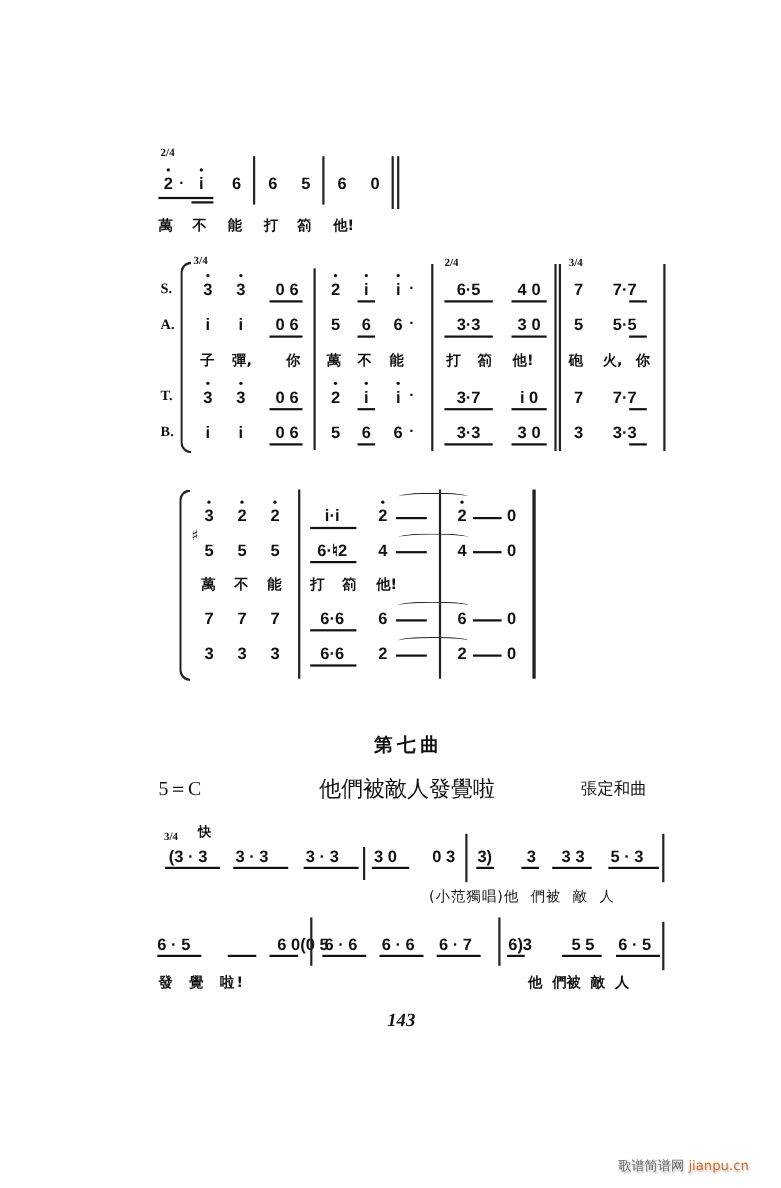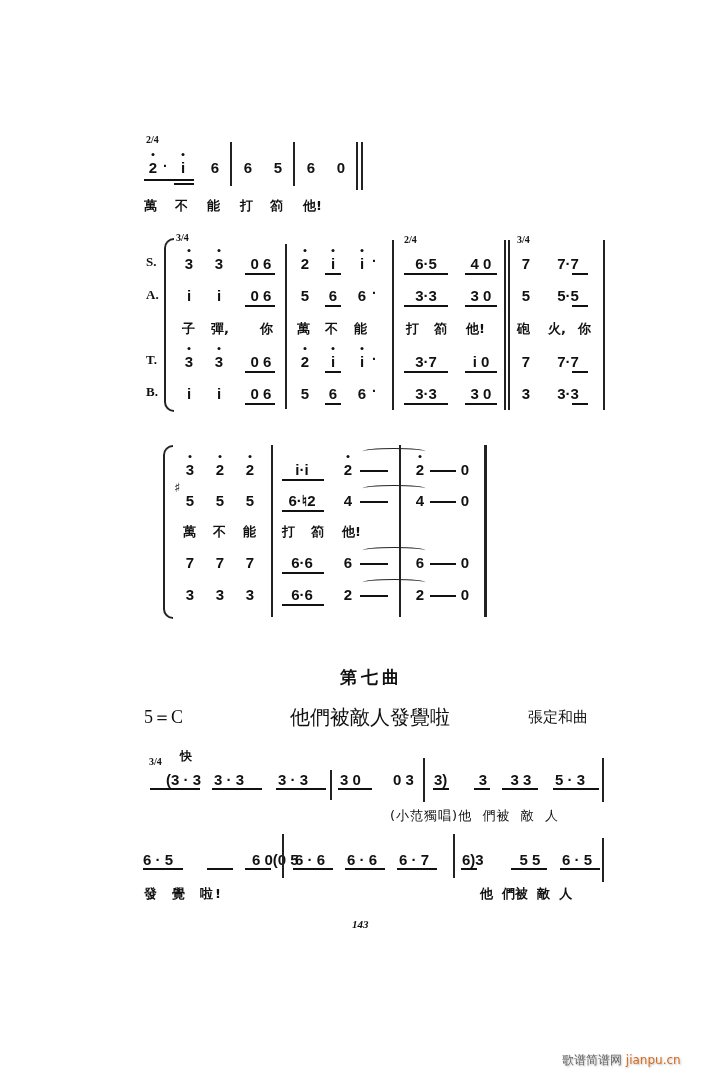--- a/index.html
+++ b/index.html
@@ -207,21 +207,21 @@
 </div>
 
 <div class="abs" style="left:340px;top:666px;font-size:17px;font-weight:bold;letter-spacing:4px;">第七曲</div>
 <div class="abs" style="left:144px;top:705px;font-family:'Liberation Serif',serif;font-size:18px;">5＝C</div>
 <div class="abs" style="left:290px;top:704px;font-family:'DejaVu Serif',serif;font-size:20px;">他們被敵人發覺啦</div>
 <div class="abs" style="left:528px;top:708px;font-family:'DejaVu Serif',serif;font-size:15px;">張定和曲</div>
 
 <div>
   <div class="ts" style="left:149px;top:756px;">3/4</div>
   <div class="abs" style="left:180px;top:748px;font-size:12px;font-weight:bold;">快</div>
-  <div class="n" style="left:141px;top:772px;width:60px;text-align:right;">(3 · 3</div>
+  <div class="n" style="left:141px;top:772px;width:60px;text-align:center;">(3 · 3</div>
   <div class="ul" style="left:150px;top:788px;width:50px;"></div>
   <div class="n" style="left:214px;top:772px;width:50px;text-align:left;">3 · 3</div>
   <div class="ul" style="left:212px;top:788px;width:50px;"></div>
   <div class="n" style="left:278px;top:772px;width:50px;text-align:left;">3 · 3</div>
   <div class="ul" style="left:276px;top:788px;width:50px;"></div>
   <div class="bar" style="left:330px;top:770px;height:30px;"></div>
   <div class="n" style="left:340px;top:772px;width:40px;text-align:left;">3 0</div>
   <div class="ul" style="left:338px;top:788px;width:34px;"></div>
   <div class="n" style="left:393px;top:772px;width:40px;text-align:left;">0 3</div>
   <div class="bar" style="left:423px;top:758px;height:44px;"></div>
@@ -255,17 +255,17 @@
   <div class="ul" style="left:461px;top:868px;width:16px;"></div>
   <div class="n" style="left:512px;top:852px;width:36px;">5 5</div>
   <div class="ul" style="left:511px;top:868px;width:36px;"></div>
   <div class="n" style="left:562px;top:852px;width:40px;text-align:left;">6 · 5</div>
   <div class="ul" style="left:560px;top:868px;width:40px;"></div>
   <div class="bar" style="left:602px;top:838px;height:44px;"></div>
   <div class="lyr" style="left:144px;top:886px;white-space:pre;letter-spacing:2px;">發  覺  啦!</div>
   <div class="lyr" style="left:480px;top:886px;white-space:pre;">他  們被  敵  人</div>
 </div>
 
-<div class="abs" style="left:352px;top:918px;font-family:'Liberation Serif',serif;font-style:italic;font-weight:bold;font-size:11px;">143</div>
+<div class="abs" style="left:352px;top:918px;font-family:'Liberation Serif',serif;font-style:italic;font-weight:bold;font-size:17px;">143</div>
 <div class="abs" style="left:562px;top:1052px;font-size:12px;color:#666;text-shadow:1px 1px 2px #bbb;">
   <span>歌谱简谱网</span>
   <span style="color:#d86a1e;">jianpu.cn</span>
 </div>
 
 </body></html>

